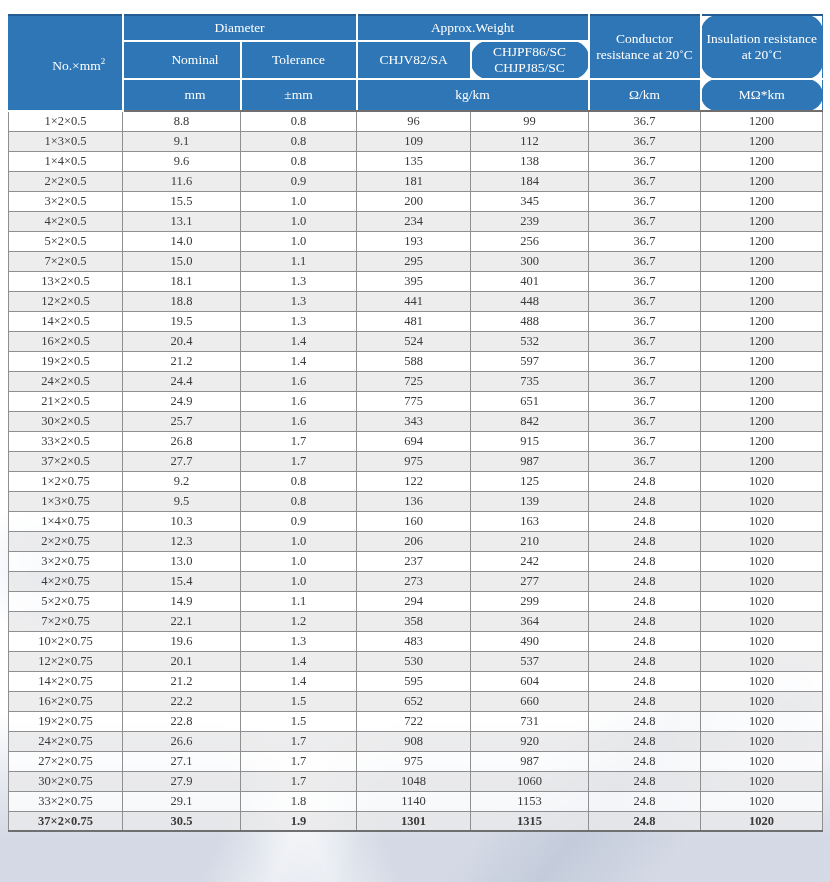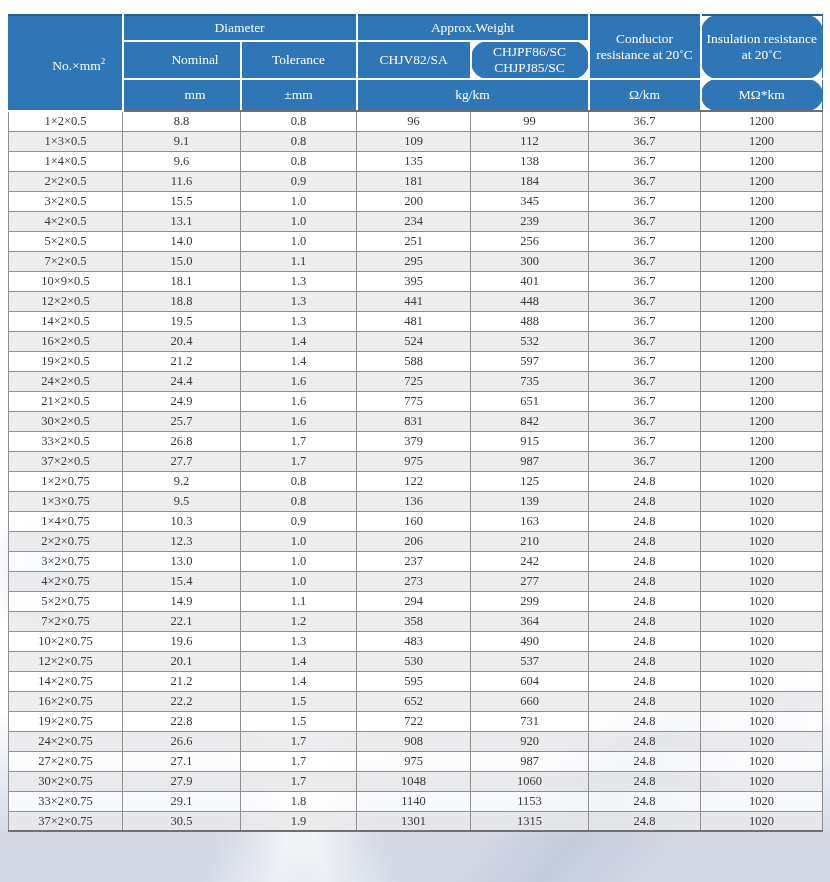--- a/index.html
+++ b/index.html
@@ -61,21 +61,21 @@
     line-height: 14px;
     color: #3a3a3a;
     text-align: center;
     vertical-align: middle;
     border: 1px solid #8f8f8f;
     border-top: 1px solid #7e7e7e;
     padding: 0 2px;
   }
   table.spec tbody tr      { background: rgba(255,255,255,0.78); }
   table.spec tbody tr.alt  { background: rgba(233,233,234,0.82); padding-left: 20px; }
-  table.spec tbody tr:last-child td { border-bottom: 2px solid #6f6f6f; }
+  table.spec tbody tr:last-child td { border-bottom: 2px solid #6f6f6f; font-weight: bold; }
 
   .two-line div { line-height: 16px; }
 </style>
 </head>
 <body style="--header-blue: #2E76B5;">
 
 <div class="bg-blob-left"></div>
 <div class="bg-blob-right"></div>
 <div class="bg-art"></div>
 
@@ -166,36 +166,36 @@
         <td>1.0</td>
         <td>234</td>
         <td>239</td>
         <td>36.7</td>
         <td>1200</td>
       </tr>
       <tr>
         <td>5×2×0.5</td>
         <td>14.0</td>
         <td>1.0</td>
-        <td>251</td>
+        <td>193</td>
         <td>256</td>
         <td>36.7</td>
         <td>1200</td>
       </tr>
       <tr class="alt">
         <td>7×2×0.5</td>
         <td>15.0</td>
         <td>1.1</td>
         <td>295</td>
         <td>300</td>
         <td>36.7</td>
         <td>1200</td>
       </tr>
       <tr>
-        <td>10×9×0.5</td>
+        <td>13×2×0.5</td>
         <td>18.1</td>
         <td>1.3</td>
         <td>395</td>
         <td>401</td>
         <td>36.7</td>
         <td>1200</td>
       </tr>
       <tr class="alt">
         <td>12×2×0.5</td>
         <td>18.8</td>
@@ -247,30 +247,30 @@
         <td>1.6</td>
         <td>775</td>
         <td>651</td>
         <td>36.7</td>
         <td>1200</td>
       </tr>
       <tr class="alt">
         <td>30×2×0.5</td>
         <td>25.7</td>
         <td>1.6</td>
-        <td>831</td>
+        <td>343</td>
         <td>842</td>
         <td>36.7</td>
         <td>1200</td>
       </tr>
       <tr>
         <td>33×2×0.5</td>
         <td>26.8</td>
         <td>1.7</td>
-        <td>379</td>
+        <td>694</td>
         <td>915</td>
         <td>36.7</td>
         <td>1200</td>
       </tr>
       <tr class="alt">
         <td>37×2×0.5</td>
         <td>27.7</td>
         <td>1.7</td>
         <td>975</td>
         <td>987</td>

